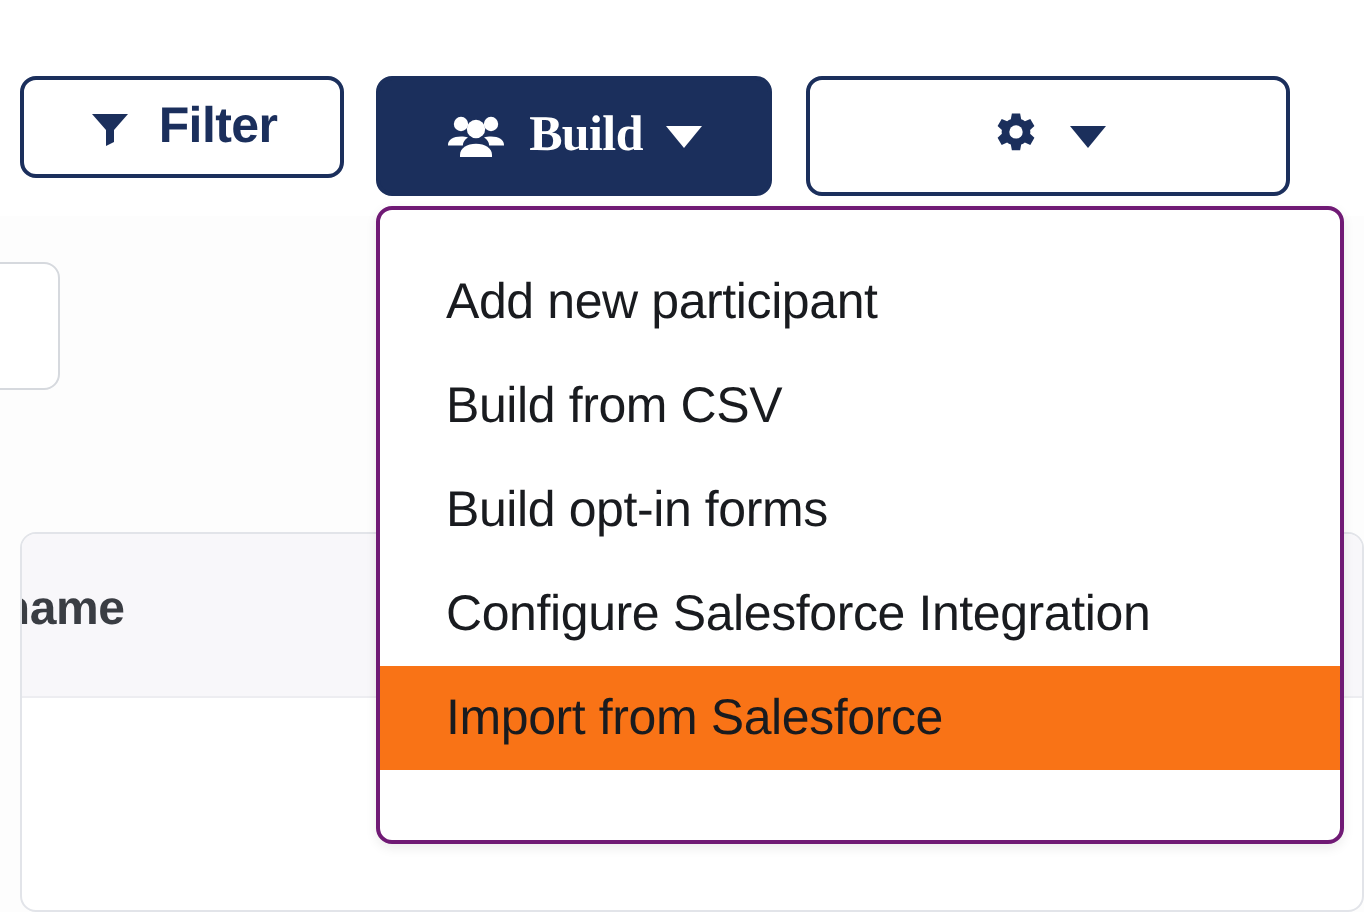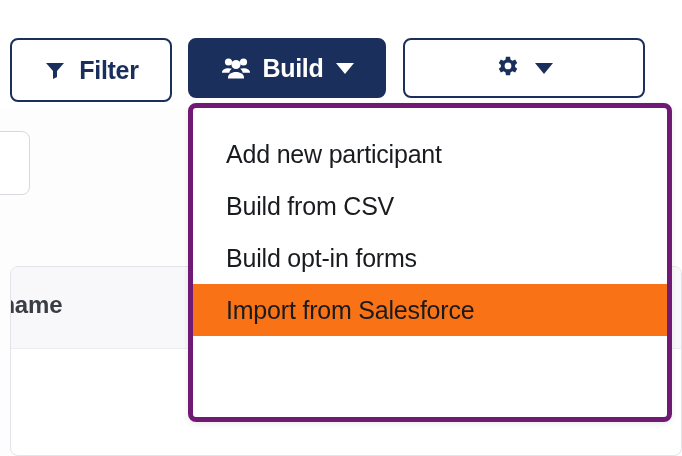--- a/index.html
+++ b/index.html
@@ -117,30 +117,31 @@
   .btn-filled {
     background: #1b2f5c;
     border: 2px solid #1b2f5c;
     color: #ffffff;
   }
 
   #filter-button {
     left: 10px;
     top: 38px;
     width: 162px;
-    height: 64px;
+    height: 51px;
     gap: 12px;
   }
 
   #build-button {
     left: 188px;
     top: 38px;
     width: 198px;
     height: 60px;
     gap: 12px;
+    font-family: Liberation Serif, serif;
   }
 
   #settings-button {
     left: 403px;
     top: 38px;
     width: 242px;
     height: 60px;
     gap: 14px;
   }
 
@@ -161,21 +162,21 @@
   }
 
   
   #build-dropdown {
     position: absolute;
     left: 188px;
     top: 103px;
     width: 484px;
     height: 319px;
     background: #ffffff;
-    border: 5px solid #701a75;
+    border: 2px solid #701a75;
     border-radius: 8px;
     box-sizing: border-box;
     box-shadow: 0 2px 6px rgba(0,0,0,0.08);
     overflow: hidden;
   }
 
   .menu-list {
     position: absolute;
     left: 0;
     top: 20px;
@@ -248,17 +249,18 @@
       </svg>
     </span>
     <span class="caret-down"></span>
   </div>
 
   <div id="build-dropdown">
     <div class="menu-list">
       <div class="menu-item">Add new participant</div>
       <div class="menu-item">Build from CSV</div>
       <div class="menu-item">Build opt-in forms</div>
+      <div class="menu-item">Configure Salesforce Integration</div>
       <div class="menu-item highlighted">Import from Salesforce</div>
     </div>
   </div>
 
 </div>
 
 </body></html>

